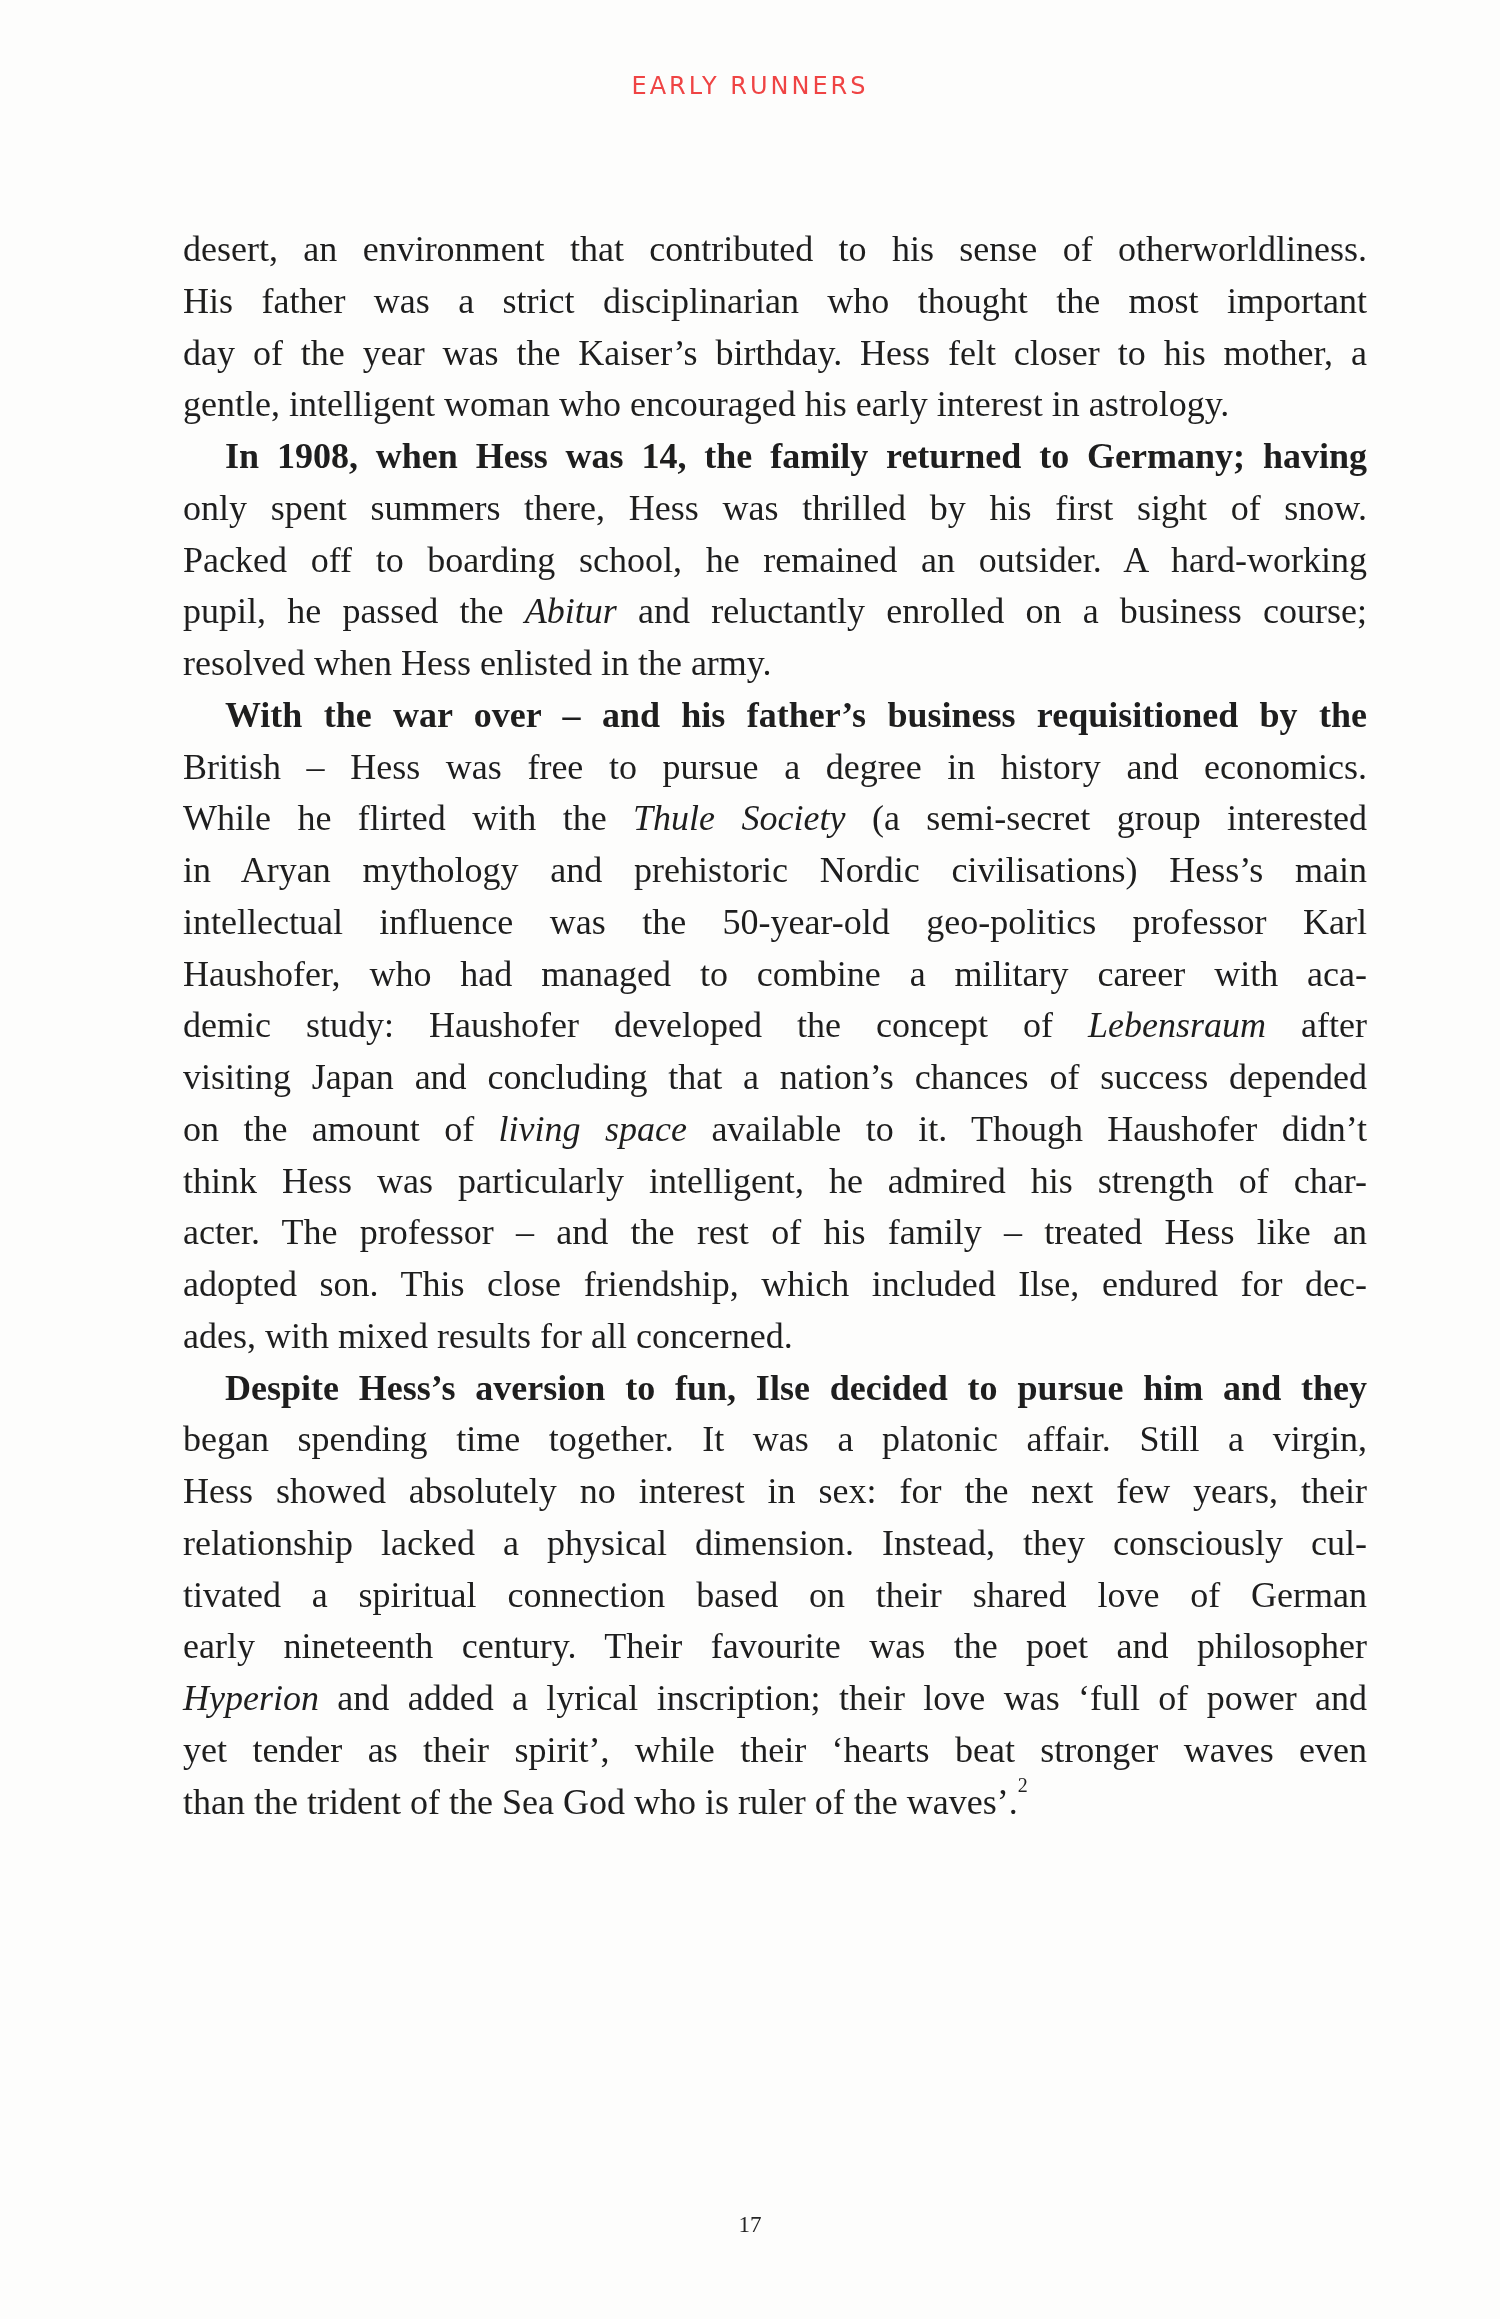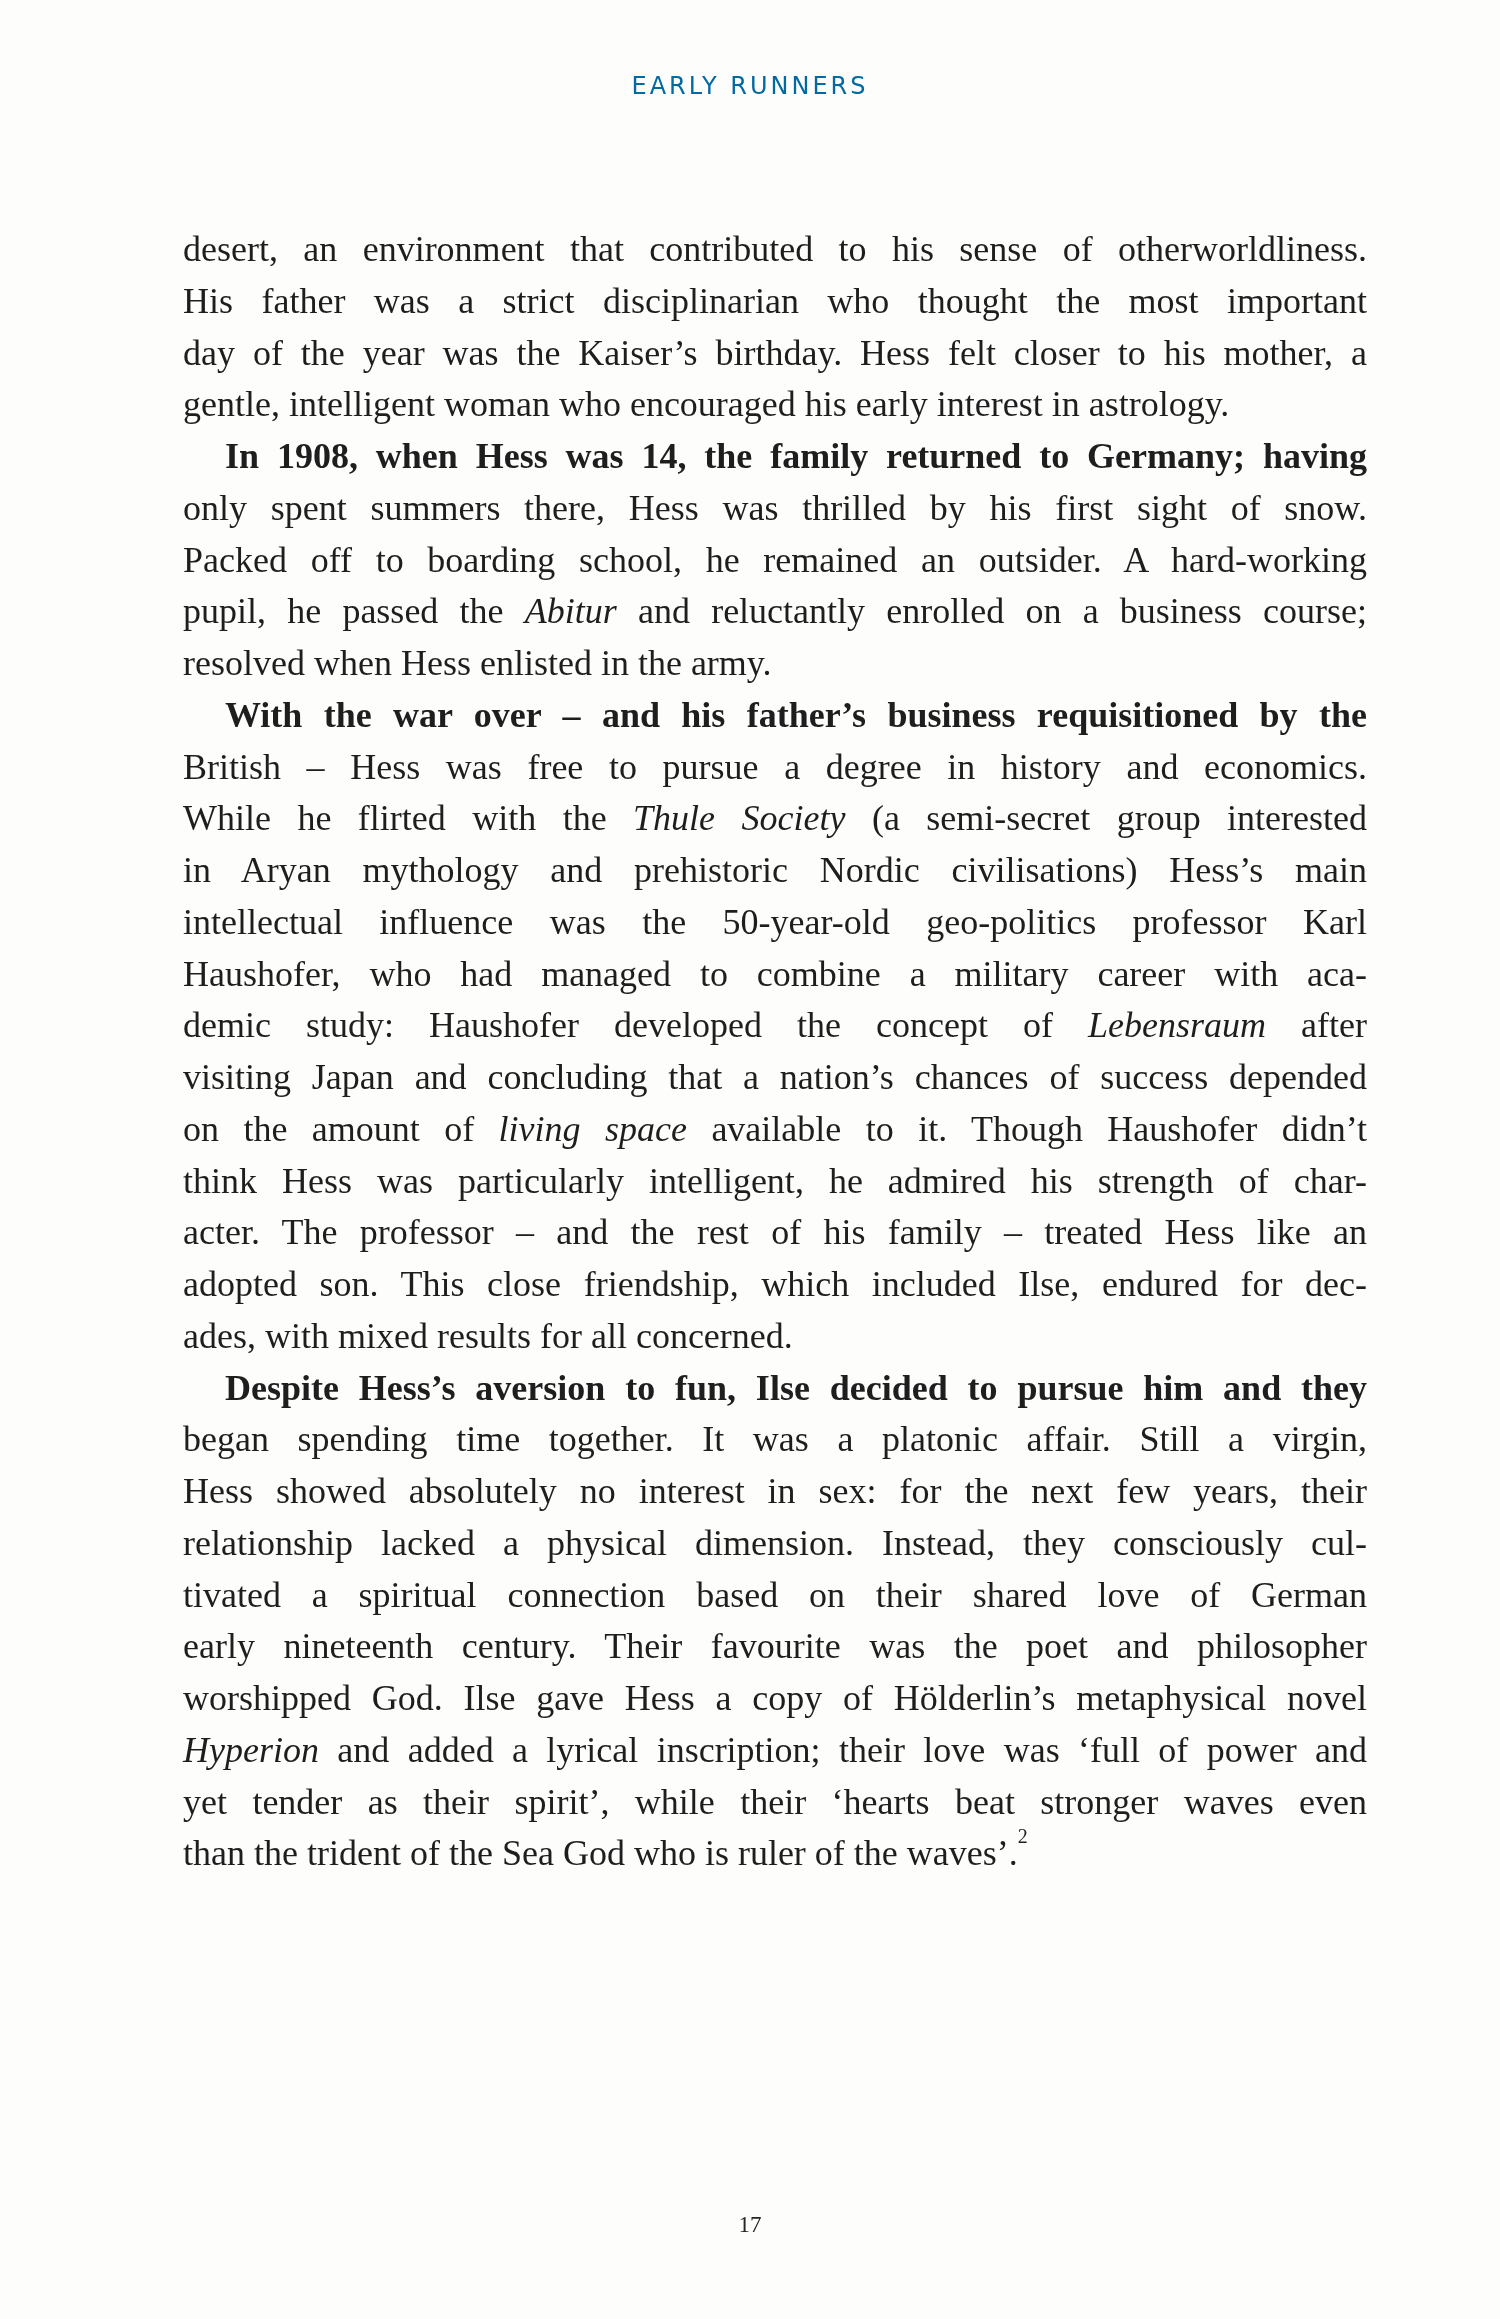--- a/index.html
+++ b/index.html
@@ -16,21 +16,21 @@
   }
   .running-head {
     position: absolute;
     top: 72px;
     left: 0;
     width: 1500px;
     text-align: center;
     font-family: "DejaVu Sans", sans-serif;
     font-size: 24px;
     letter-spacing: 3px;
-    color: #0369a1;
+    color: #ef4444;
     font-weight: normal;
   }
   .body-text {
     position: absolute;
     top: 224px;
     left: 183px;
     width: 1184px;
     font-family: "Liberation Serif", "DejaVu Serif", serif;
     font-size: 36px;
     line-height: 51.75px;
@@ -108,21 +108,20 @@
     <span class="line last">ades, with mixed results for all concerned.</span>
   </div>
 
   <div>
     <span class="line indent">Despite Hess’s aversion to fun, Ilse decided to pursue him and they</span>
     <span class="line">began spending time together. It was a platonic affair. Still a virgin,</span>
     <span class="line">Hess showed absolutely no interest in sex: for the next few years, their</span>
     <span class="line">relationship lacked a physical dimension. Instead, they consciously cul-</span>
     <span class="line">tivated a spiritual connection based on their shared love of German</span>
     <span class="line">early nineteenth century. Their favourite was the poet and philosopher</span>
-    <span class="line">worshipped God. Ilse gave Hess a copy of Hölderlin’s metaphysical novel</span>
     <span class="line"><em>Hyperion</em><span> and added a lyrical inscription; their love was ‘full of power and</span></span>
     <span class="line">yet tender as their spirit’, while their ‘hearts beat stronger waves even</span>
     <span class="line last"><span>than the trident of the Sea God who is ruler of the waves’.</span><sup class="fn">2</sup></span>
   </div>
 
 </div>
 
 <div class="folio">17</div>
 
 </body></html>

